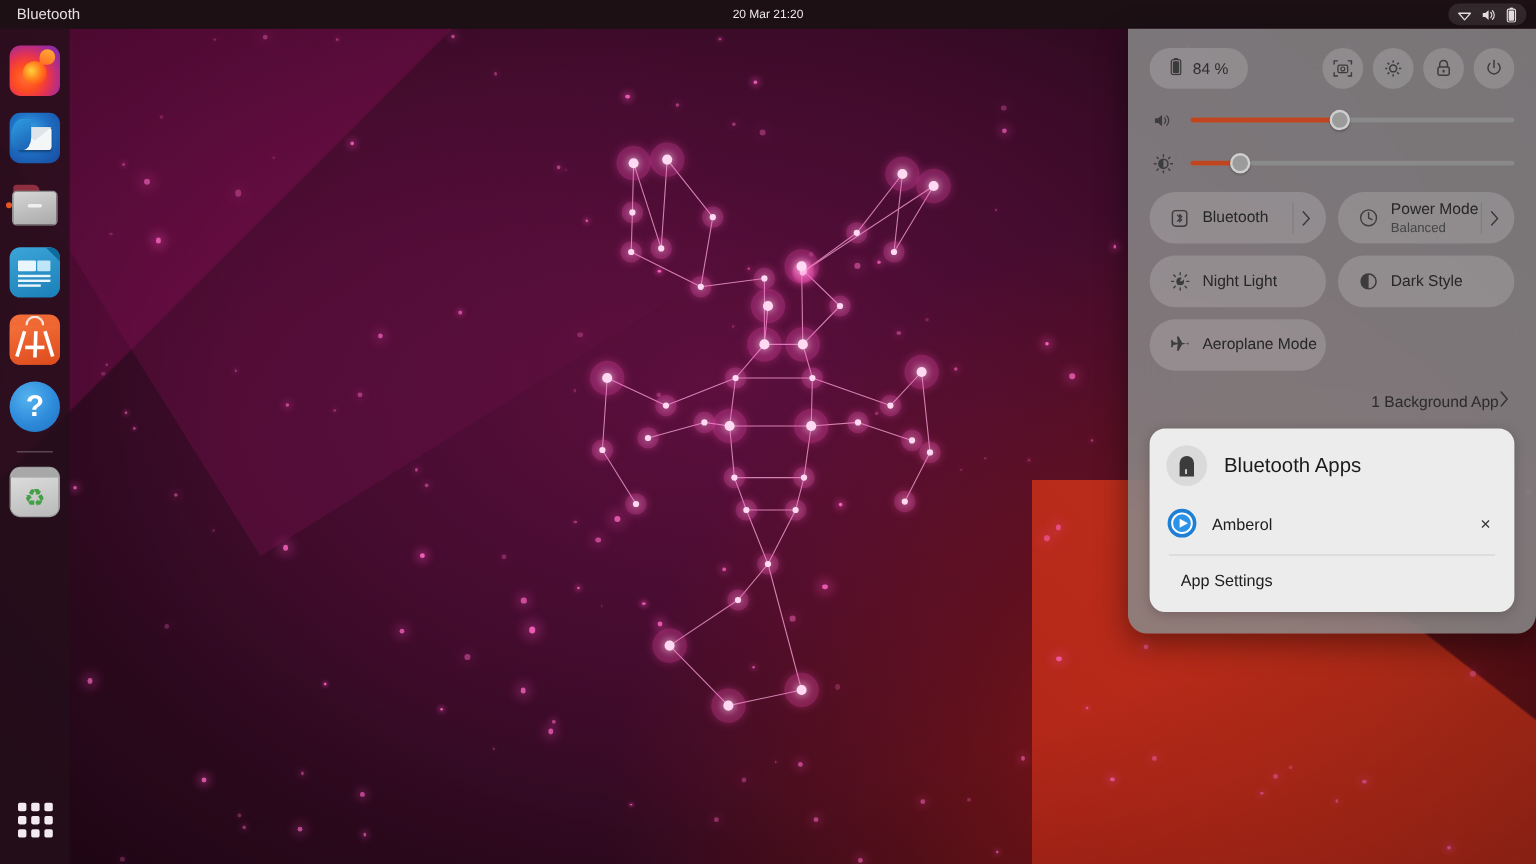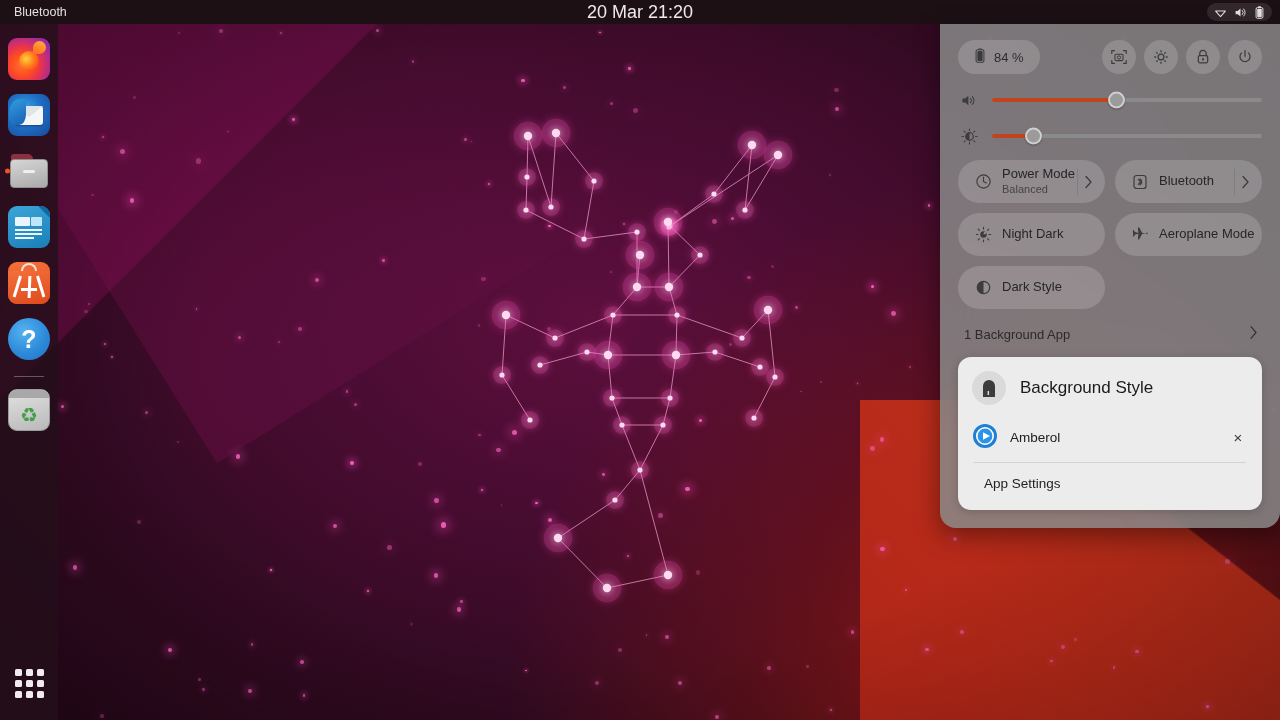--- a/index.html
+++ b/index.html
@@ -41,21 +41,21 @@
   .star { position:absolute; border-radius:50%; background:#ff66c4; }
 
   
   #topbar {
     position:absolute; left:0; top:0; width:1280px; height:24px;
     background:#1c1014; display:flex; align-items:center; z-index:30;
     font-size:12.5px; color:#e6dfe2;
   }
   #activities { padding:0 10px 0 14px; height:24px; display:flex; align-items:center;
     border-radius:4px; cursor:pointer; }
-  #clock { position:absolute; left:0; right:0; text-align:center; font-size:18px;
+  #clock { position:absolute; left:0; right:0; text-align:center; font-size:10px;
     color:#efe9ec; pointer-events:none; }
   #clock span { pointer-events:auto; cursor:pointer; }
   #sysmenu { position:absolute; right:8px; top:3px; height:18px;
     display:flex; align-items:center; gap:7px; padding:0 7px;
     background:rgba(255,255,255,.10); border-radius:9px; cursor:pointer; }
   #sysmenu svg { display:block; }
 
   
   #dock {
     position:absolute; left:0; top:24px; width:58px; height:696px;
@@ -115,21 +115,21 @@
   .tile { display:flex; align-items:center; height:43px; border-radius:22px;
     background:rgba(255,255,255,.16); padding:0 6px 0 14px; cursor:pointer; }
   .tile.accent { background:#c5a296; }
   .tile .ti { width:22px; display:flex; justify-content:center; flex:0 0 22px; }
   .tile .tt { flex:1; margin-left:8px; line-height:1.12; overflow:hidden; }
   .tile .t1 { font-size:13px; color:#262626; white-space:nowrap; }
   .tile .t2 { font-size:11px; color:#454545; white-space:nowrap; }
   .tile .chev { width:22px; display:flex; align-items:center; justify-content:center;
     border-left:1px solid rgba(0,0,0,.10); height:26px; }
 
-  #bgapp-row { display:flex; align-items:center; justify-content:space-between;
+  #bgapp-row { display:flex; align-items:center; justify-content:flex-end;
     margin-top:14px; padding:0 4px 0 6px; height:22px; cursor:pointer; }
   #bgapp-row .lbl { font-size:13px; color:#2b2b2b; }
 
   #bgapp-card { margin-top:12px; background:#ececec; border-radius:13px;
     padding:12px 14px 6px; box-shadow:0 2px 10px rgba(0,0,0,.18); }
   .bgc-head { display:flex; align-items:center; gap:14px; padding:2px 0 10px; }
   .bgc-head .bubble { width:34px; height:34px; border-radius:50%; background:#dadada;
     display:flex; align-items:center; justify-content:center; }
   .bgc-head .ttl { font-size:17px; color:#1b1b1b; }
   .bgc-app { display:flex; align-items:center; gap:12px; padding:8px 0 10px; cursor:pointer; }
@@ -642,89 +642,89 @@
         <div class="fill" style="width:15%"></div>
         <div class="knob" style="left:15%"></div>
       </div>
     </div>
 
     <div class="tiles">
 
 
       <div class="tile">
         <span class="ti">
+          <svg width="16" height="16" viewBox="0 0 16 16">
+              <rect x="2" y="1.5" width="12" height="13" rx="2.6" fill="none" stroke="#3c3c3c" stroke-width="1.2"></rect>
+              <path d="M6.2 5.3 L9.8 9 L8 10.8 V4.8 L9.8 6.6 L6.2 10.3" fill="none" stroke="#3c3c3c" stroke-width="1.1" stroke-linejoin="round" stroke-linecap="round"></path>
+            </svg>
+        </span>
+        <span class="tt">
+          <span class="t1">Bluetooth</span>
+        </span>
+        <span class="chev">
+          <svg width="9" height="14" viewBox="0 0 9 14">
+              <path d="M2 1.5 L7 7 L2 12.5" fill="none" stroke="#3a3a3a" stroke-width="1.2" stroke-linecap="round" stroke-linejoin="round"></path>
+            </svg>
+        </span>
+      </div>
+
+      <div class="tile">
+        <span class="ti">
           <svg width="17" height="17" viewBox="0 0 18 18">
               <circle cx="9" cy="9" r="7" fill="none" stroke="#3c3c3c" stroke-width="1.2"></circle>
               <path d="M9 9 L9 4.4" stroke="#3c3c3c" stroke-width="1.2" stroke-linecap="round"></path>
               <path d="M9 9 L12 10.6" stroke="#3c3c3c" stroke-width="1.2" stroke-linecap="round"></path>
             </svg>
         </span>
         <span class="tt">
           <span class="t1">Power Mode</span><br>
           <span class="t2">Balanced</span>
-        </span>
-        <span class="chev">
-          <svg width="9" height="14" viewBox="0 0 9 14">
-              <path d="M2 1.5 L7 7 L2 12.5" fill="none" stroke="#3a3a3a" stroke-width="1.2" stroke-linecap="round" stroke-linejoin="round"></path>
-            </svg>
-        </span>
-      </div>
-
-      <div class="tile">
-        <span class="ti">
-          <svg width="16" height="16" viewBox="0 0 16 16">
-              <rect x="2" y="1.5" width="12" height="13" rx="2.6" fill="none" stroke="#3c3c3c" stroke-width="1.2"></rect>
-              <path d="M6.2 5.3 L9.8 9 L8 10.8 V4.8 L9.8 6.6 L6.2 10.3" fill="none" stroke="#3c3c3c" stroke-width="1.1" stroke-linejoin="round" stroke-linecap="round"></path>
-            </svg>
-        </span>
-        <span class="tt">
-          <span class="t1">Bluetooth</span>
         </span>
         <span class="chev">
           <svg width="9" height="14" viewBox="0 0 9 14">
               <path d="M2 1.5 L7 7 L2 12.5" fill="none" stroke="#3a3a3a" stroke-width="1.2" stroke-linecap="round" stroke-linejoin="round"></path>
             </svg>
         </span>
       </div>
 
       <div class="tile">
         <span class="ti">
           <svg width="17" height="17" viewBox="0 0 18 18">
             <circle cx="9" cy="9" r="3.4" fill="#3c3c3c"></circle>
             <path d="M9 9 a3.4 3.4 0 003.4-3.4 A3.4 3.4 0 009 9z" fill="#8d8d8d"></path>
             <g stroke="#3c3c3c" stroke-width="1.2" stroke-linecap="round">
               <path d="M9 1.4v1.8M9 14.8v1.8M1.4 9h1.8M14.8 9h1.8M3.4 3.4l1.3 1.3M13.3 13.3l1.3 1.3M14.6 3.4l-1.3 1.3M4.7 13.3l-1.3 1.3"></path>
             </g>
           </svg>
         </span>
         <span class="tt">
-          <span class="t1">Night Dark</span>
-        </span>
-      </div>
-
-      <div class="tile">
-        <span class="ti">
-          <svg width="18" height="18" viewBox="0 0 18 18">
-              <path d="M16.4 8.9c0-.6-.4-1-1-1.2l-4.3-1L8.4 1.8c-.2-.4-.5-.6-.9-.6s-.6.3-.6.8l.5 4.9-3.5-.8-.9-1.6c-.1-.3-.4-.4-.6-.4-.3 0-.5.3-.5.6l.2 2.6v.1l-.2 2.6c0 .3.2.6.5.6.2 0 .5-.1.6-.4l.9-1.6 3.5-.8-.5 4.9c0 .5.2.8.6.8s.7-.2.9-.6l2.7-4.9 4.3-1c.6-.2 1-.6 1-1.2z" fill="#3c3c3c"></path>
-            </svg>
-        </span>
-        <span class="tt">
-          <span class="t1">Aeroplane Mode</span>
+          <span class="t1">Night Light</span>
         </span>
       </div>
 
       <div class="tile">
         <span class="ti">
           <svg width="17" height="17" viewBox="0 0 18 18">
               <circle cx="9" cy="9" r="6.6" fill="none" stroke="#3c3c3c" stroke-width="1.3"></circle>
               <path d="M9 2.4 A6.6 6.6 0 009 15.6 Z" fill="#3c3c3c"></path>
             </svg>
         </span>
         <span class="tt">
           <span class="t1">Dark Style</span>
+        </span>
+      </div>
+
+      <div class="tile">
+        <span class="ti">
+          <svg width="18" height="18" viewBox="0 0 18 18">
+              <path d="M16.4 8.9c0-.6-.4-1-1-1.2l-4.3-1L8.4 1.8c-.2-.4-.5-.6-.9-.6s-.6.3-.6.8l.5 4.9-3.5-.8-.9-1.6c-.1-.3-.4-.4-.6-.4-.3 0-.5.3-.5.6l.2 2.6v.1l-.2 2.6c0 .3.2.6.5.6.2 0 .5-.1.6-.4l.9-1.6 3.5-.8-.5 4.9c0 .5.2.8.6.8s.7-.2.9-.6l2.7-4.9 4.3-1c.6-.2 1-.6 1-1.2z" fill="#3c3c3c"></path>
+            </svg>
+        </span>
+        <span class="tt">
+          <span class="t1">Aeroplane Mode</span>
         </span>
       </div>
     </div>
 
     <div id="bgapp-row">
       <span class="lbl">1 Background App</span>
       <span>
         <svg width="9" height="15" viewBox="0 0 9 15">
             <path d="M2 1.6 L7 7.5 L2 13.4" fill="none" stroke="#333" stroke-width="1.2" stroke-linecap="round" stroke-linejoin="round"></path>
           </svg>
@@ -732,21 +732,21 @@
     </div>
 
     <div id="bgapp-card">
       <div class="bgc-head">
         <span class="bubble">
           <svg width="18" height="20" viewBox="0 0 18 20">
               <path d="M3 19 V8 a6 6 0 1112 0 V19 Z" fill="#3c3c3c"></path>
               <rect x="7.6" y="13" width="1.5" height="4" fill="#d9d9d9"></rect>
             </svg>
         </span>
-        <span class="ttl">Background Style</span>
+        <span class="ttl">Bluetooth Apps</span>
       </div>
 
       <div class="bgc-app">
         <span>
           <svg width="26" height="26" viewBox="0 0 26 26">
             <circle cx="13" cy="13" r="12" fill="#1f7fd4"></circle>
             <circle cx="13" cy="13" r="9" fill="#2b93e8"></circle>
             <circle cx="13" cy="13" r="8.2" fill="none" stroke="#ffffff" stroke-width="1.6"></circle>
             <path d="M11 9.2 L18 13 L11 16.8 Z" fill="#ffffff"></path>
           </svg>

